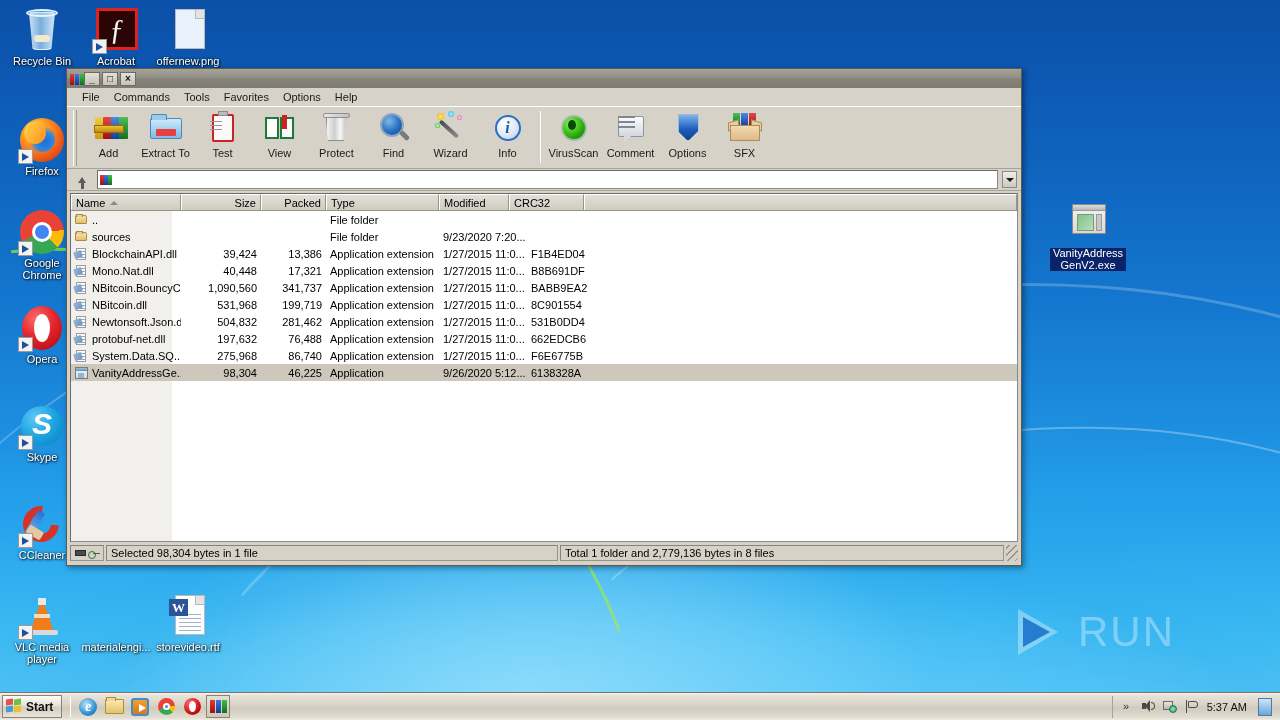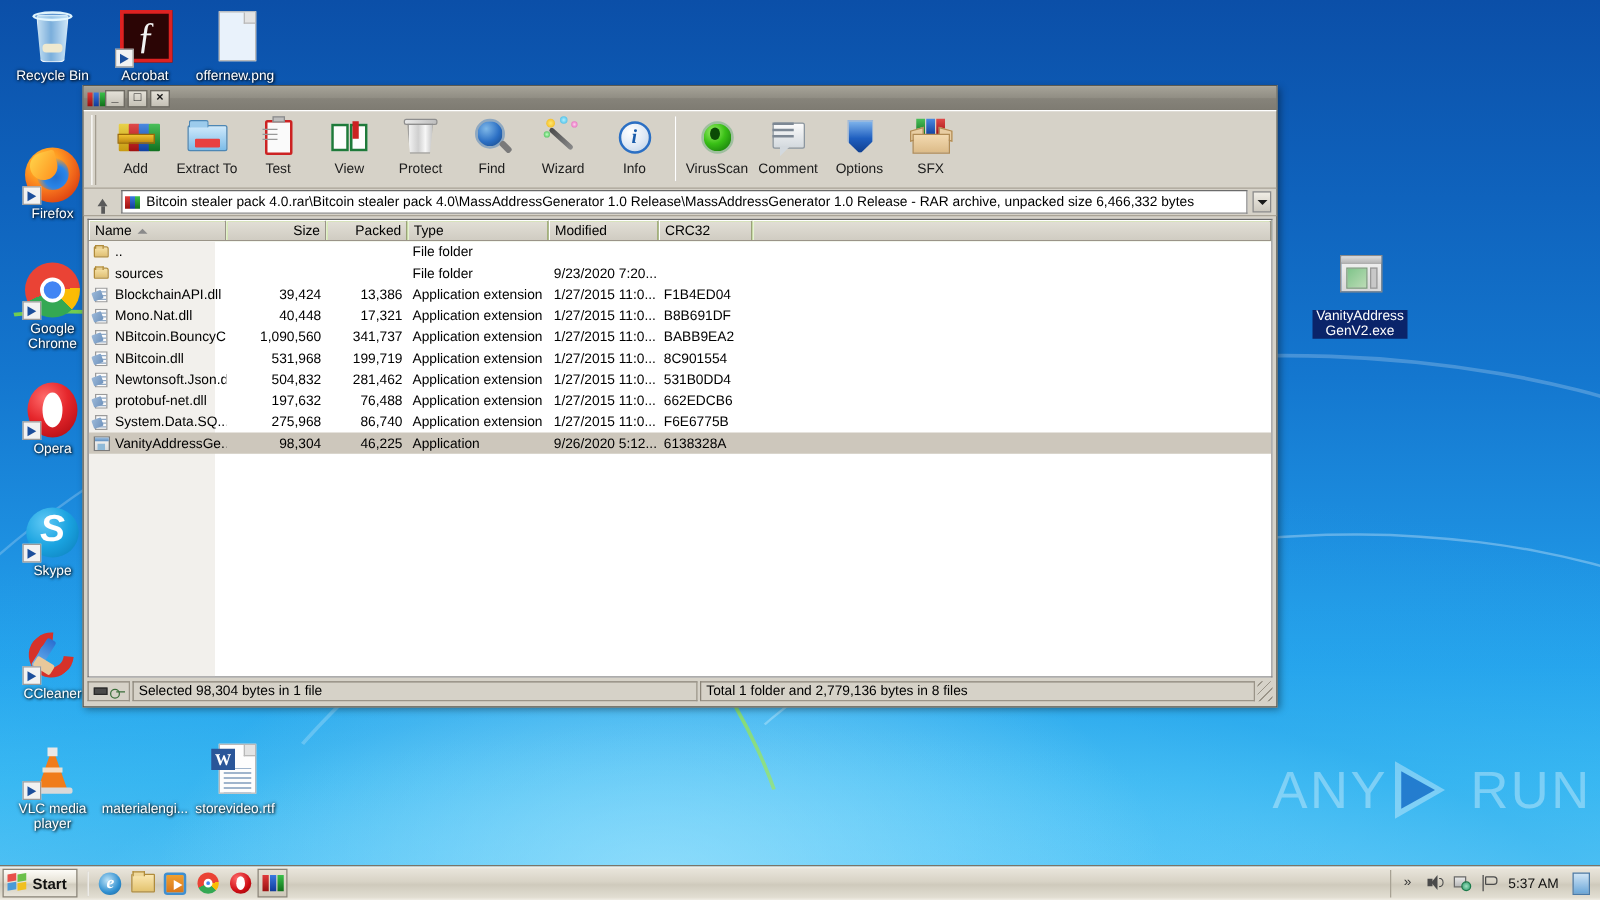--- a/index.html
+++ b/index.html
@@ -356,21 +356,21 @@
     flex: 1;
     margin: 2px 3px 0 3px;
     background:#ffffff;
     border:1px solid #8a8a8a;
     border-top-color:#6b6b6b; border-left-color:#6b6b6b;
     display:flex; flex-direction:column;
     overflow:hidden;
   }
   .hdr {
     display:flex; height:17px;
-    background:#84cc16;
+    background:#8b5cf6;
     border-bottom:1px solid #9a9488;
     font-size:11px; color:#000;
     flex: 0 0 auto;
   }
   .hdr .hc {
     border-right:1px solid #9a9488;
     border-top:1px solid #ffffff;
     border-left:1px solid #ffffff;
     padding: 1px 4px;
     display:flex; align-items:center;
@@ -604,41 +604,48 @@
           <div class="exeico-bar"></div>
         </div>
     </div>
     <div class="lbl sel" style="display:block;">
       <span>VanityAddress</span><br>
       <span>GenV2.exe</span>
     </div>
   </div>
 
   <div id="watermark">
-    <span>ANY</span>
     <span class="tri"></span>
     <span>RUN</span>
   </div>
 </div>
 
 <div id="winrar">
 
   <div class="titlebar">
     <span class="rar-titleicon">
       <i class="b" style="left:0px;  background:linear-gradient(180deg,#e03a3a,#9a1111);"></i>
       <i class="b" style="left:5px;  background:linear-gradient(180deg,#3a7ae0,#113a9a);"></i>
       <i class="b" style="left:10px; background:linear-gradient(180deg,#3ac04a,#11701a);"></i>
     </span>
     <span class="win-btns">
       <span class="win-btn">_</span>
       <span class="win-btn">□</span>
       <span class="win-btn">×</span>
     </span>
   </div>
 
+  <div class="menubar">
+    <span class="mi">File</span>
+    <span class="mi">Commands</span>
+    <span class="mi">Tools</span>
+    <span class="mi">Favorites</span>
+    <span class="mi">Options</span>
+    <span class="mi">Help</span>
+  </div>
 
   <div class="toolbar">
     <div class="grip"></div>
 
     <div class="tbtn">
       <span class="ti ic-add">
         <i class="b" style="left:3px;  background:linear-gradient(180deg,#e8d24a,#c89a10);"></i>
         <i class="b" style="left:11px; background:linear-gradient(180deg,#e04a4a,#a01010);"></i>
         <i class="b" style="left:19px; background:linear-gradient(180deg,#4a8ae0,#1040a0);"></i>
         <i class="b" style="left:27px; background:linear-gradient(180deg,#4ac05a,#107020);"></i>
@@ -748,21 +755,20 @@
   <div class="addrrow">
     <div class="upbtn">
       <span class="arr"></span>
     </div>
     <div class="addrbox">
       <span class="rarmini">
         <i class="b" style="left:0px;  background:linear-gradient(180deg,#e03a3a,#9a1111);"></i>
         <i class="b" style="left:4px;  background:linear-gradient(180deg,#3a7ae0,#113a9a);"></i>
         <i class="b" style="left:8px;  background:linear-gradient(180deg,#3ac04a,#11701a);"></i>
       </span>
-      <span class="path">Bitcoin stealer pack 4.0.rar\Bitcoin stealer pack 4.0\MassAddressGenerator 1.0 Release\MassAddressGenerator 1.0 Release - RAR archive, unpacked size 6,466,332 bytes</span>
     </div>
     <div class="ddbtn">
       <span class="c"></span>
     </div>
   </div>
 
   <div class="listwrap">
     <div class="hdr">
       <div class="hc" style="width:110px">
         <span>Name</span>
@@ -770,21 +776,21 @@
       </div>
       <div class="hc r" style="width:80px">
           <span>Size</span>
         </div>
       <div class="hc r" style="width:65px">
           <span>Packed</span>
         </div>
       <div class="hc" style="width:113px">
           <span>Type</span>
         </div>
-      <div class="hc" style="width:88px">
+      <div class="hc" style="width:70px">
           <span>Modified</span>
         </div>
       <div class="hc" style="width:75px">
           <span>CRC32</span>
         </div>
       <div class="hc" style="flex:1"></div>
     </div>
 
     <div class="rows">
       <div class="name-strip"></div>

